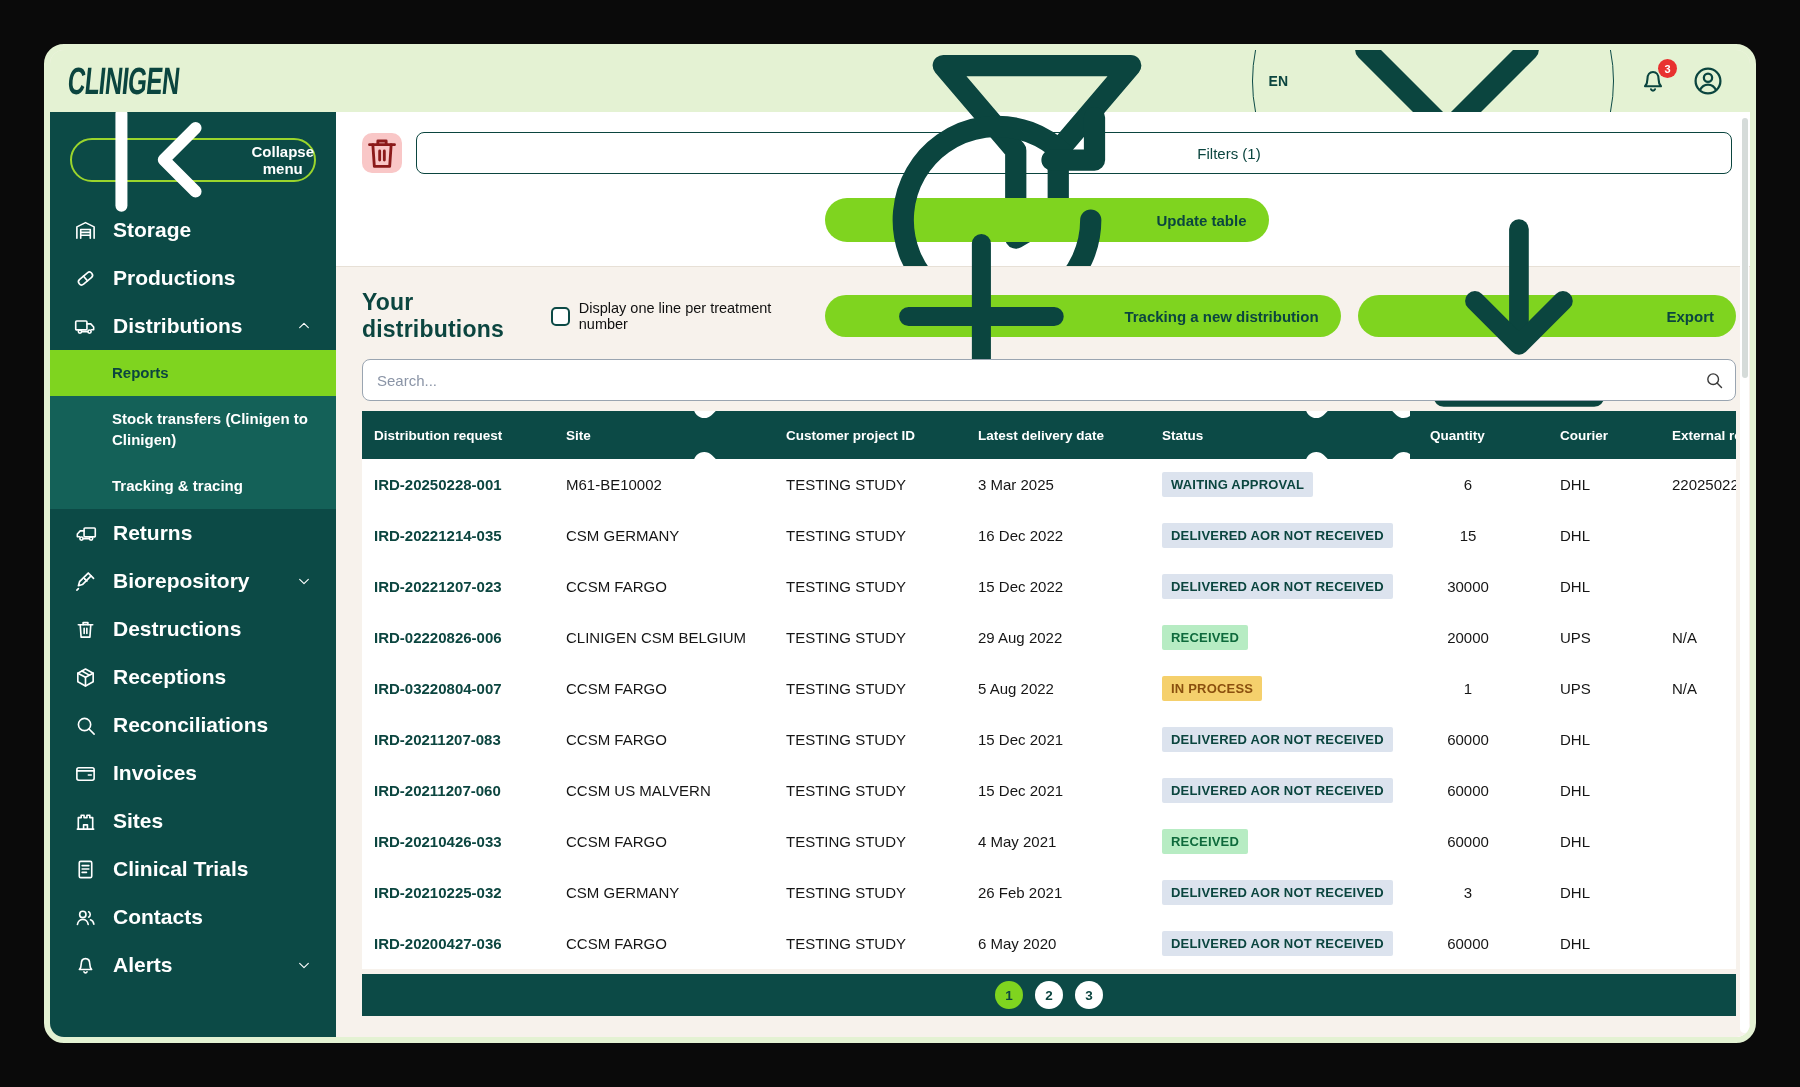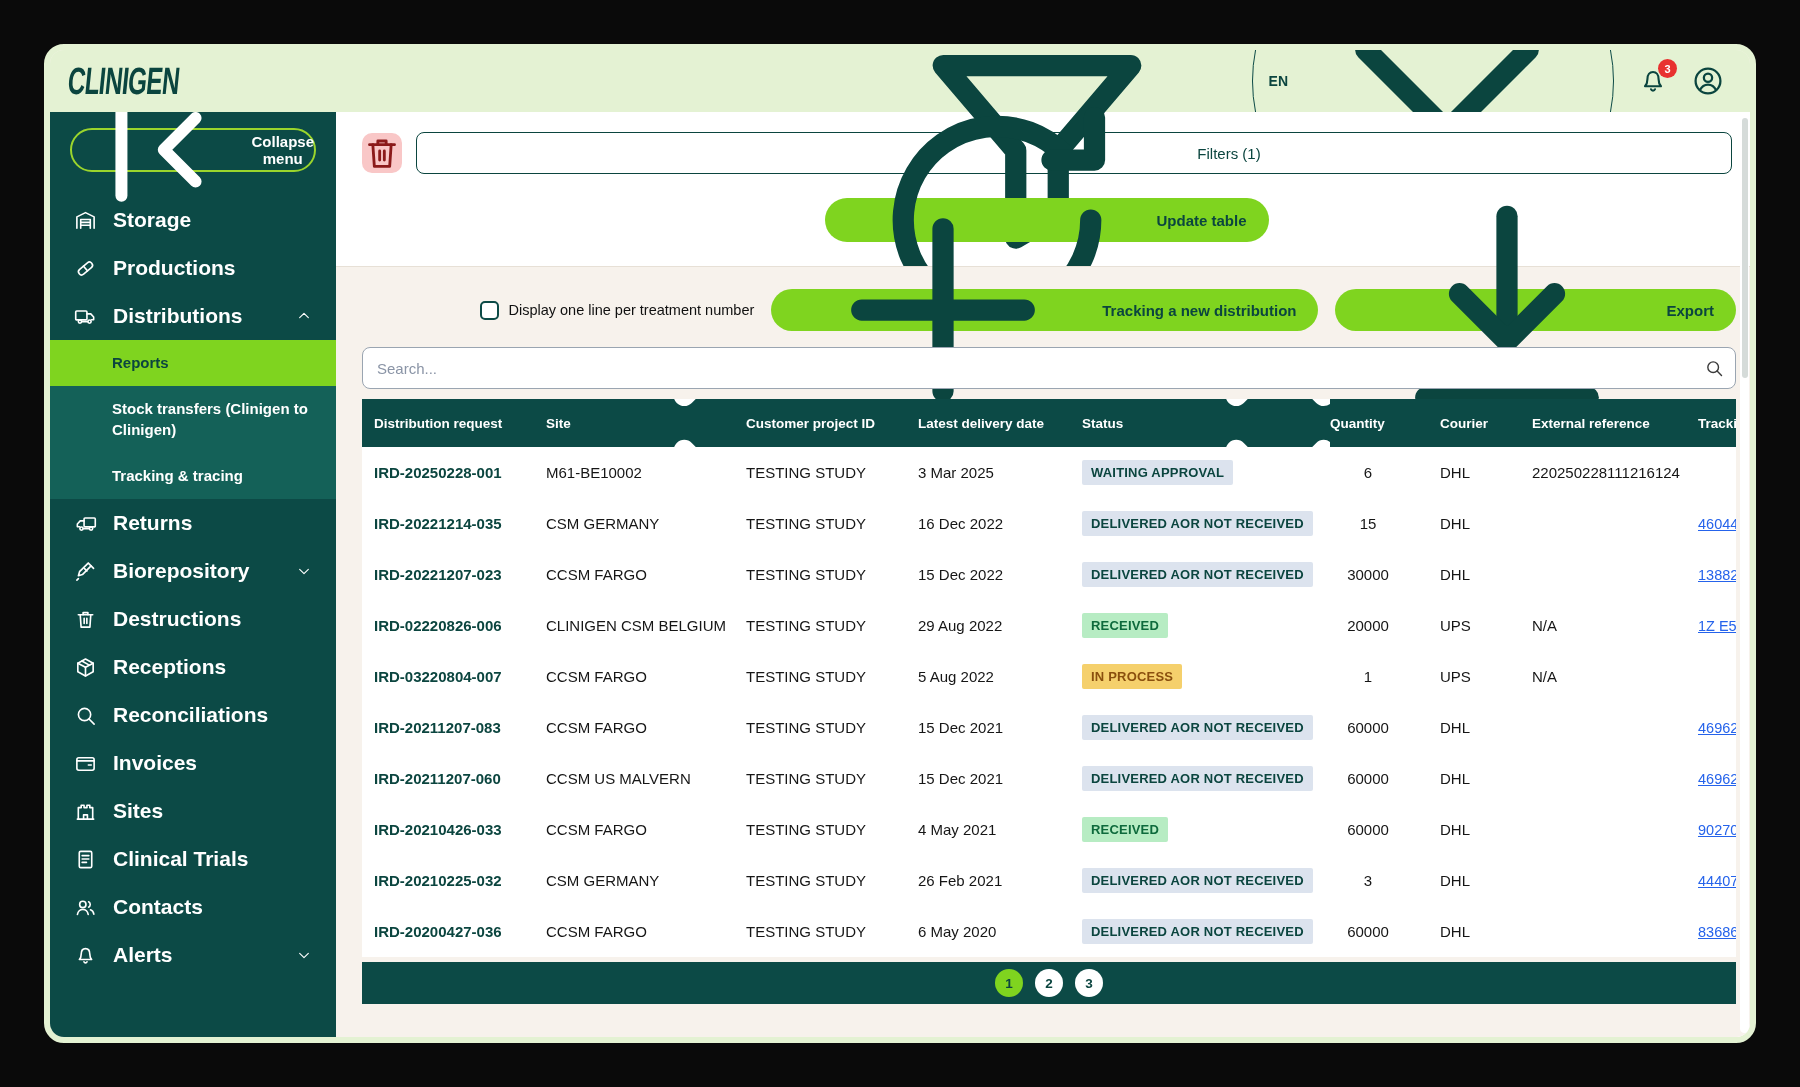--- a/index.html
+++ b/index.html
@@ -27,21 +27,21 @@
   .lang-pill svg{width:14px;height:14px;}
   .bell-wrap{position:relative;width:30px;height:30px;color:var(--text_dark);cursor:pointer;}
   .bell-wrap svg{width:30px;height:30px;}
   .badge{position:absolute;top:-7px;right:-9px;min-width:19px;height:19px;border-radius:50%;background:var(--alert_red);
     color:#fff;font-size:11px;font-weight:700;display:flex;align-items:center;justify-content:center;}
   .avatar{width:32px;height:32px;color:var(--text_dark);cursor:pointer;}
   .avatar svg{width:32px;height:32px;}
   
   .body-row{flex:1;display:flex;min-height:0;}
   
-  .sidebar{width:286px;flex:0 0 286px;background:var(--dark_teal);color:#fff;padding-top:16px;overflow:hidden;}
+  .sidebar{width:286px;flex:0 0 286px;background:var(--dark_teal);color:#fff;padding-top:26px;overflow:hidden;}
   .collapse-btn{display:flex;align-items:center;justify-content:center;gap:10px;margin:0 20px 24px 20px;height:44px;
     width:246px;border:2px solid #9BD52C;border-radius:999px;background:transparent;color:#fff;
     font-size:15px;font-weight:700;cursor:pointer;}
   .collapse-btn svg{width:18px;height:18px;}
   .side-item{display:flex;align-items:center;gap:16px;padding:12px 24px;font-size:21px;font-weight:600;color:#fff;cursor:pointer;}
   .side-item .ic{width:23px;height:23px;flex:0 0 23px;display:flex;}
   .side-item .ic svg{width:23px;height:23px;}
   .side-item .chev{margin-left:auto;width:16px;height:16px;}
   .side-item .chev svg{width:16px;height:16px;}
   .submenu{background:var(--submenu_teal);}
@@ -68,21 +68,21 @@
   .chk-label{display:flex;align-items:center;gap:9px;font-size:14.5px;color:#101010;cursor:pointer;}
   .checkbox{width:19px;height:19px;border:2px solid var(--dark_teal);border-radius:5px;background:#fff;flex:0 0 19px;}
   .pill-green.small{height:42px;}
   .search-wrap{position:relative;margin:0 0 10px 0;}
   .search-input{width:100%;height:42px;border:1px solid #9AA5B1;border-radius:8px;background:#fff;
     padding:0 30px 0 14px;font-size:15px;color:#222;outline:none;}
   .search-input::placeholder{color:#8A94A6;}
   .search-ic{position:absolute;right:12px;top:11px;width:20px;height:20px;color:#3a3a3a;}
   
   .table{display:flex;flex-direction:column;min-width:0;}
-  .tgrid{display:grid;grid-template-columns:172px 200px 172px 164px 248px 110px 92px 166px 1fr;align-items:center;}
+  .tgrid{display:grid;grid-template-columns:172px 200px 172px 164px 248px 110px 92px 166px 1fr;align-items:center;gap:20px;}
   .thead{background:var(--dark_teal);color:#fff;height:48px;padding-left:12px;overflow:hidden;}
   .th{display:flex;align-items:center;gap:7px;font-size:13.5px;font-weight:700;white-space:nowrap;overflow:hidden;cursor:pointer;}
   .th .sort{display:flex;flex:0 0 auto;}
   .th .sort svg{width:15px;height:15px;}
   .trow{background:#fff;height:51px;margin-top:0;padding-left:12px;font-size:15px;color:#161616;cursor:pointer;overflow:hidden;}
   .trow .cell{white-space:nowrap;overflow:hidden;}
   .cell-id{font-weight:700;color:var(--text_dark);}
   .cell-qty{text-align:center;padding-right:34px;}
   .status-badge{display:inline-block;padding:5px 9px;border-radius:2px;font-size:13px;font-weight:700;letter-spacing:.2px;white-space:nowrap;}
   .status-gray{background:var(--badge_gray_bg);color:var(--text_dark);}
@@ -335,20 +335,21 @@
                     <path d="M19.8 3.8v3.4h-3.4"></path>
                   </svg>
                 </span>
               <span>Update table</span>
             </button>
           </div>
         </section>
 
         <section class="content-zone">
           <div class="content-header">
+            <h1 class="page-title">Your distributions</h1>
             <div class="header-controls">
               <label class="chk-label">
                 <span class="checkbox"></span>
                 <span>Display one line per treatment number</span>
               </label>
               <button class="pill-green small">
                 <span>
                     <svg viewBox="0 0 24 24" fill="none" stroke="currentColor" stroke-width="1.7" stroke-linecap="round" stroke-linejoin="round" style="width:100%;height:100%;display:block">
                       <path d="M12 5.5v13M5.5 12h13"></path>
                     </svg>

